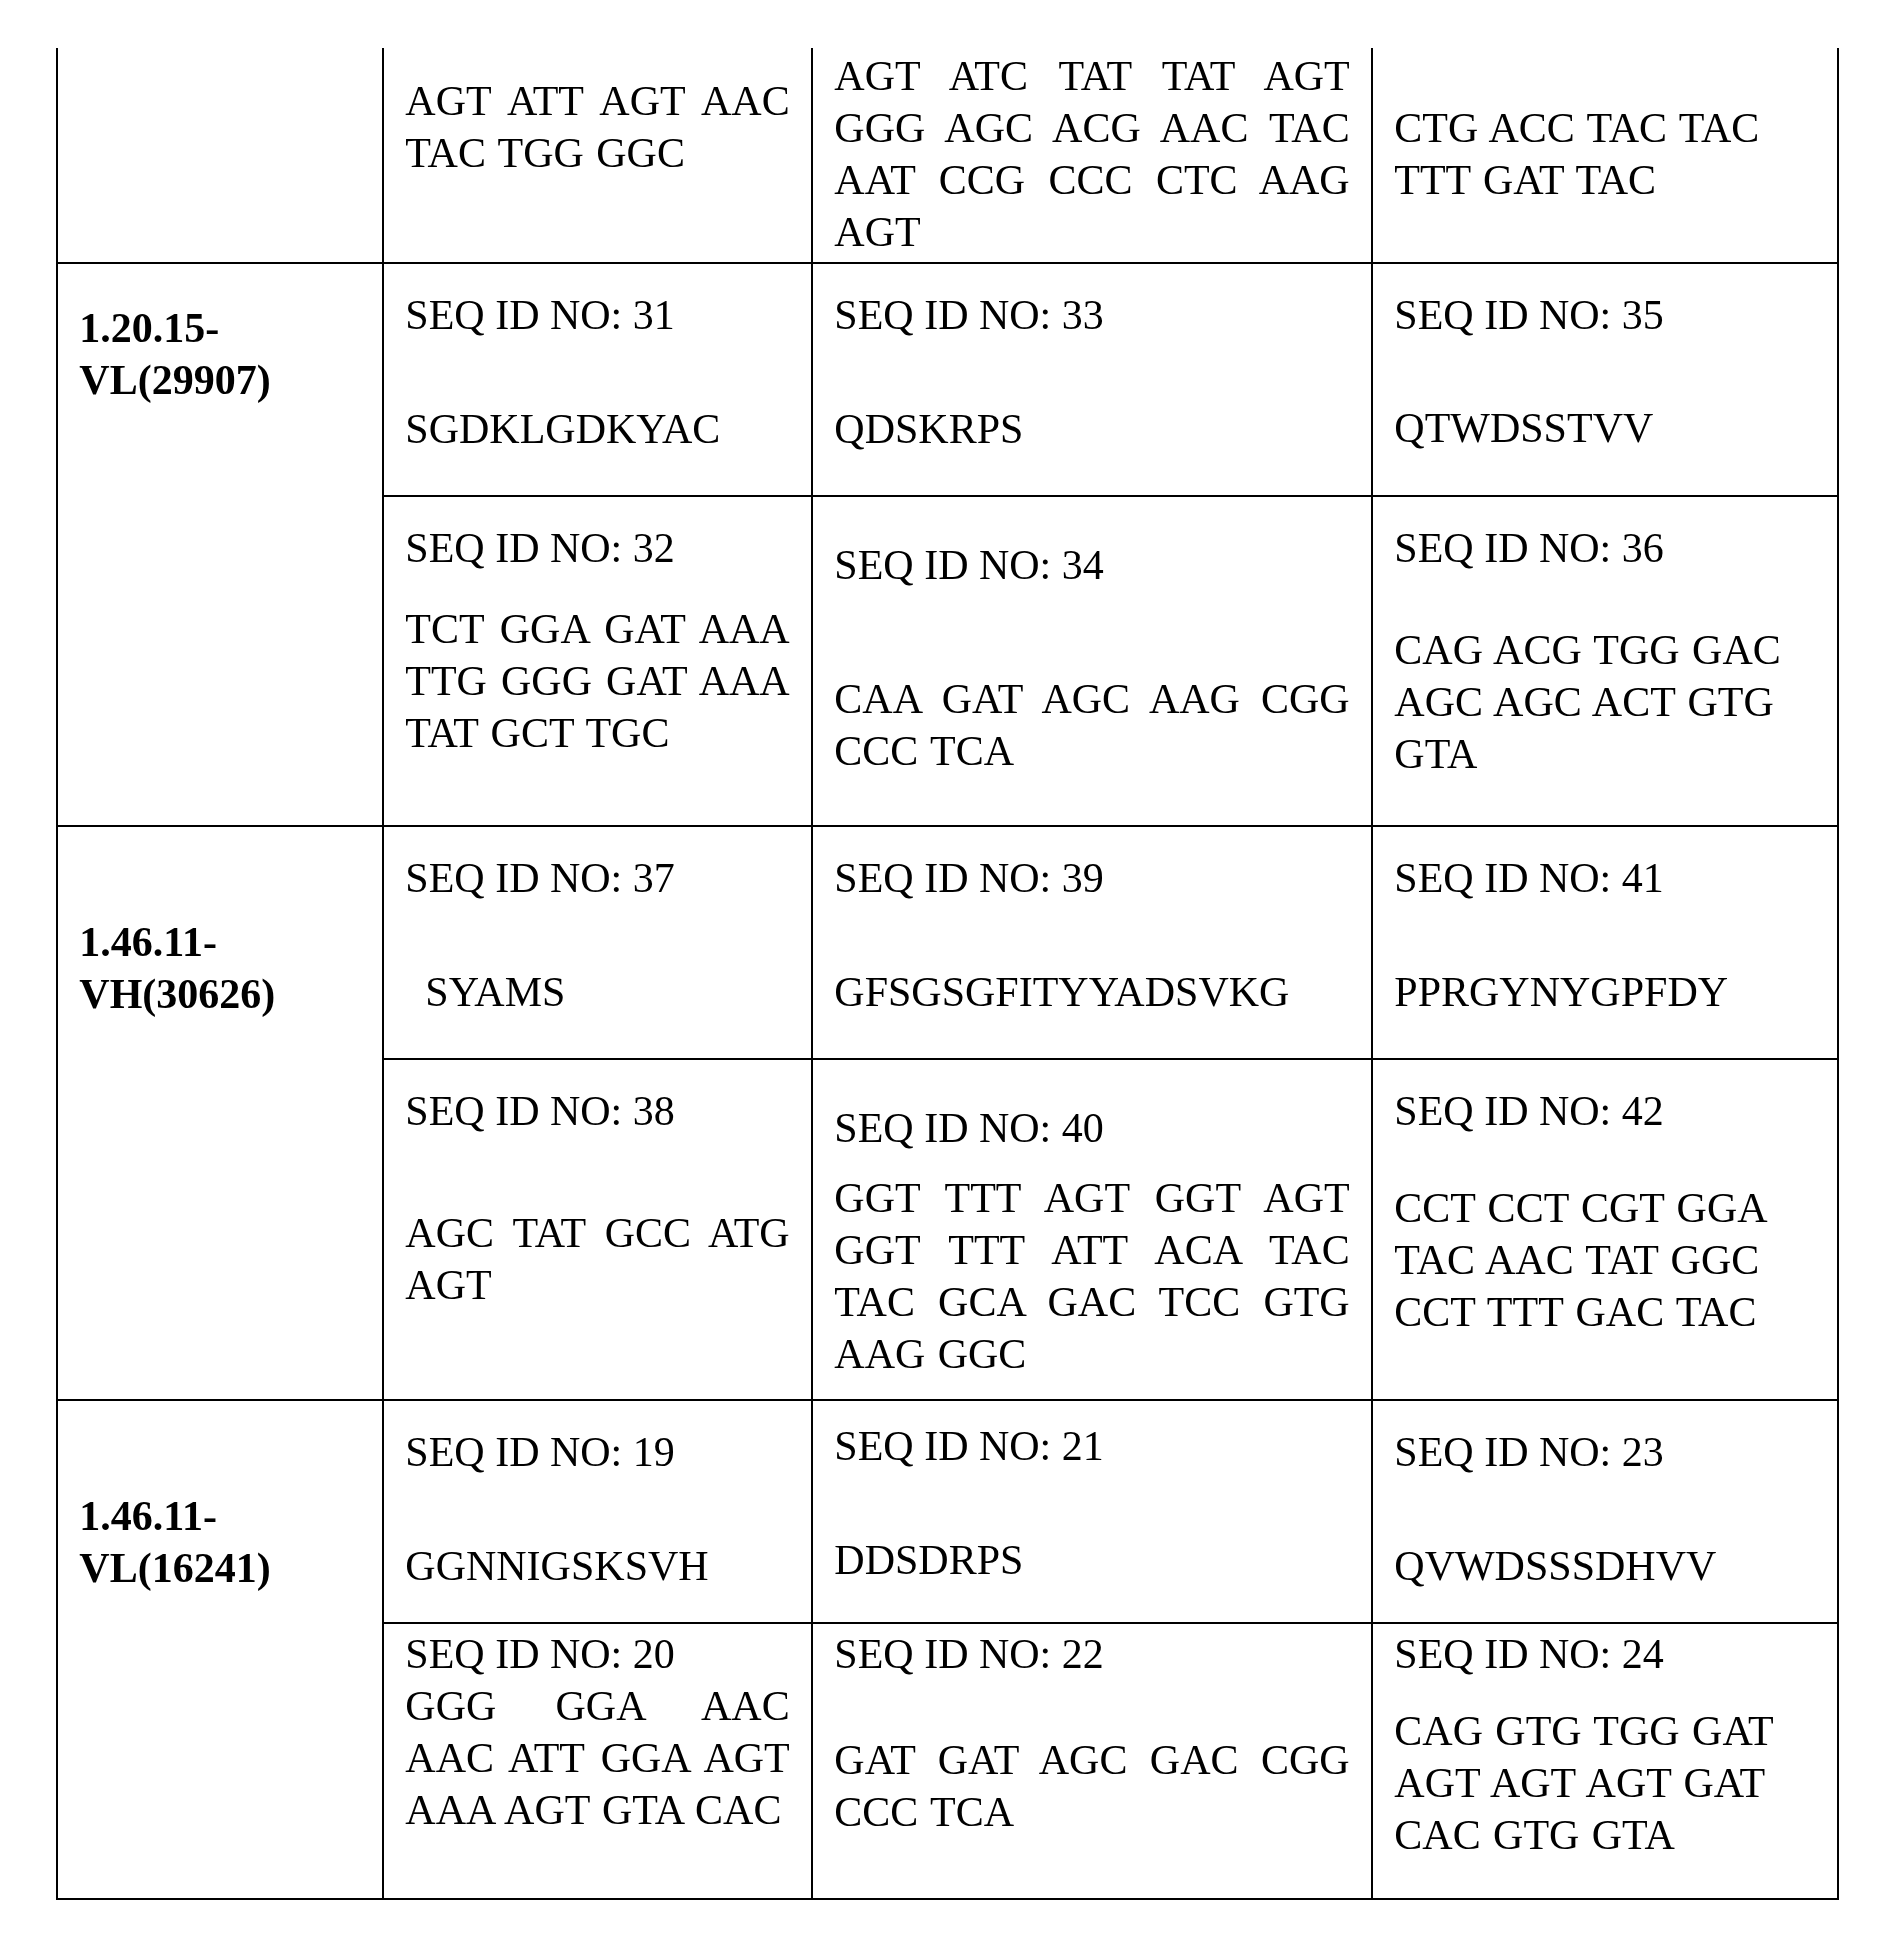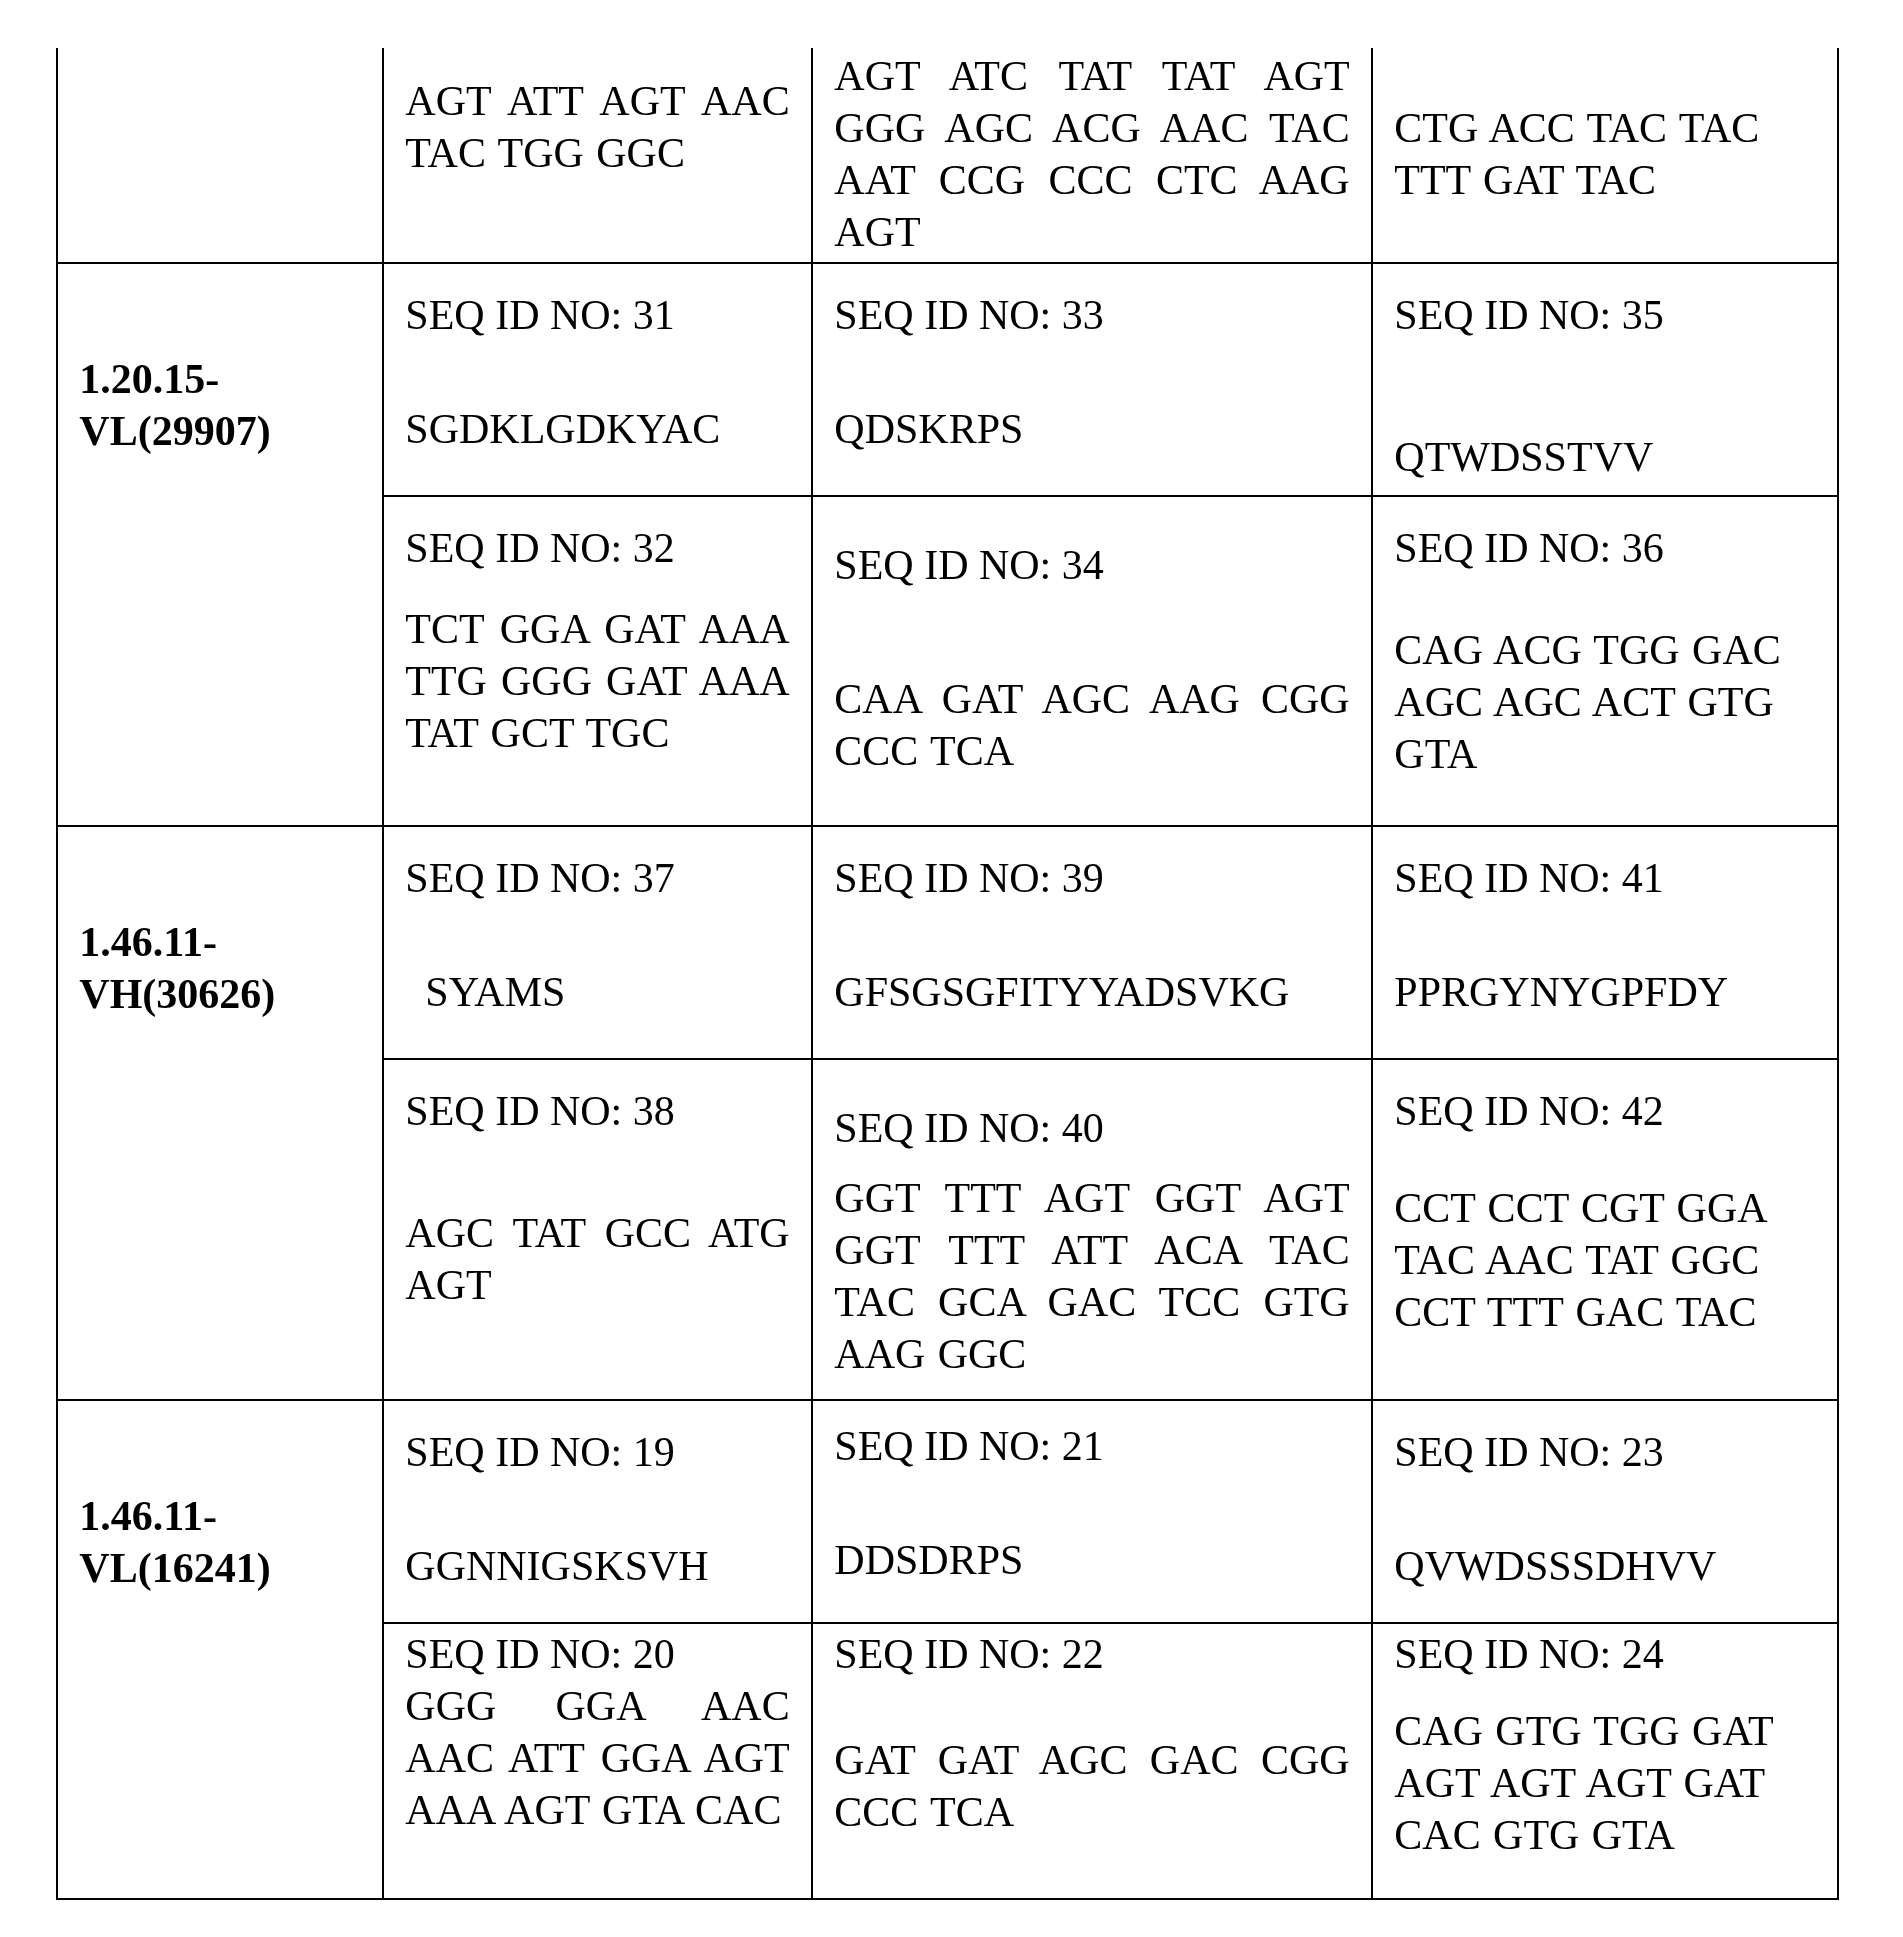--- a/index.html
+++ b/index.html
@@ -83,41 +83,41 @@
     </td>
     <td>
       <div class="cell-inner" style="padding-top:54px;">
         <span class="seq-val nojust">CTG ACC TAC TAC TTT GAT TAC</span>
       </div>
     </td>
   </tr>
 
   <tr style="height:233px;">
     <td class="name-cell" rowspan="2" style="vertical-align:top !important;">
-      <div style="padding-top:89px;">
+      <div style="padding-top:38px;">
         <span style="display:block;">1.20.15-</span>
         <span style="display:block;">VL(29907)</span>
       </div>
     </td>
     <td>
       <div class="cell-inner" style="padding-top:25px;">
         <span class="seq-id">SEQ ID NO: 31</span>
         <span class="seq-val nojust" style="margin-top:62px;">SGDKLGDKYAC</span>
       </div>
     </td>
     <td>
       <div class="cell-inner" style="padding-top:25px;">
         <span class="seq-id">SEQ ID NO: 33</span>
         <span class="seq-val nojust" style="margin-top:62px;">QDSKRPS</span>
       </div>
     </td>
     <td>
       <div class="cell-inner" style="padding-top:25px;">
         <span class="seq-id">SEQ ID NO: 35</span>
-        <span class="seq-val nojust" style="margin-top:90px;">QTWDSSTVV</span>
+        <span class="seq-val nojust" style="margin-top:61px;">QTWDSSTVV</span>
       </div>
     </td>
   </tr>
   <tr style="height:330px;">
     <td>
       <div class="cell-inner" style="padding-top:25px;">
         <span class="seq-id">SEQ ID NO: 32</span>
         <span class="seq-val" style="margin-top:29px;">TCT GGA GAT AAA TTG GGG GAT AAA TAT GCT TGC</span>
       </div>
     </td>

